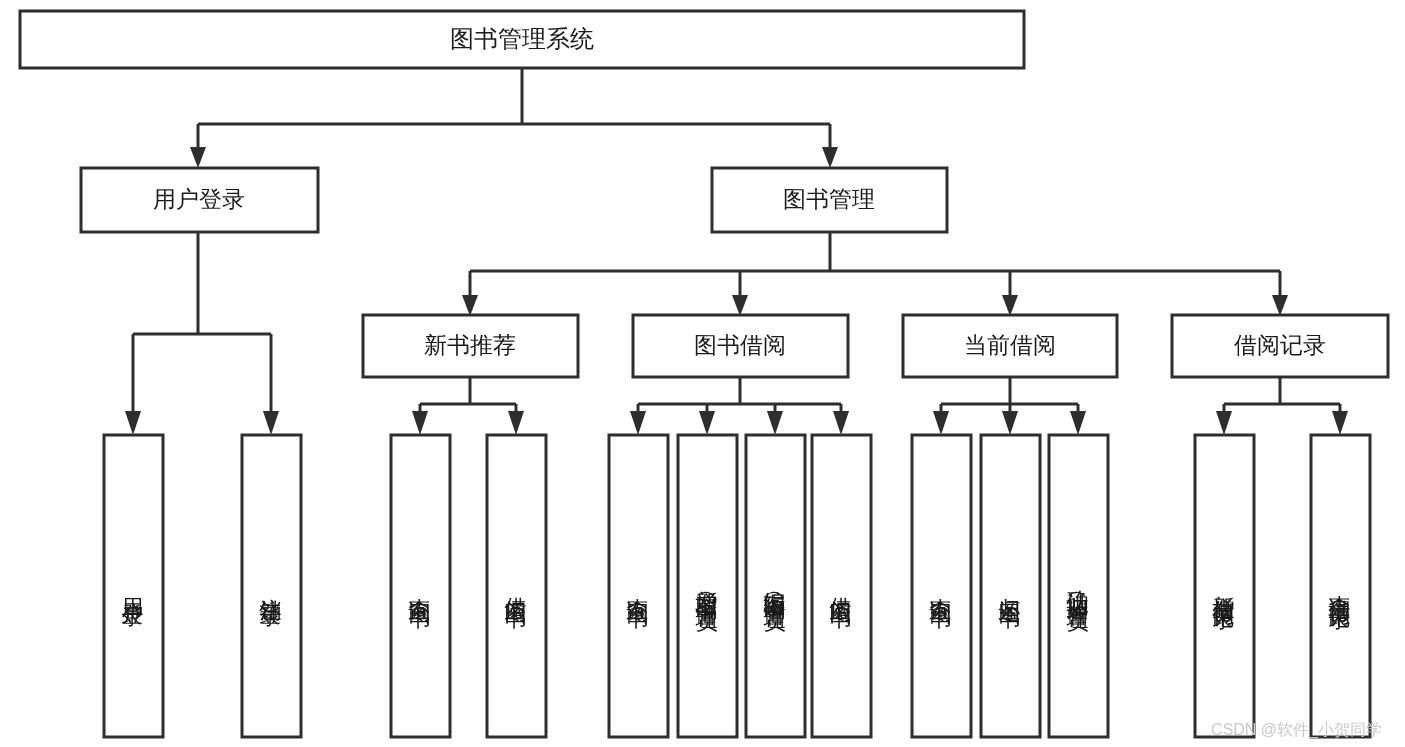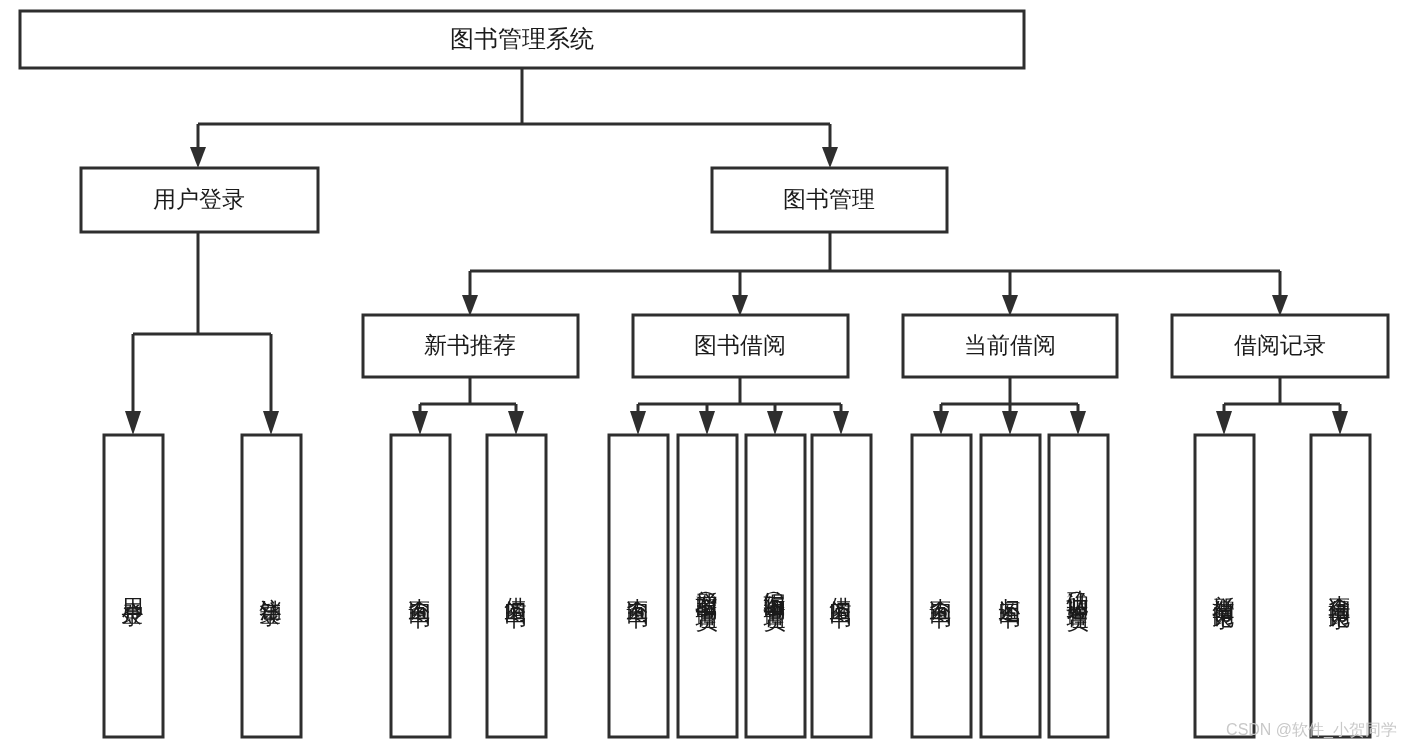--- a/index.html
+++ b/index.html
@@ -49,21 +49,21 @@
     stroke: #2e2e2e;
     stroke-width: 3;
     fill: none;
   }
   .arrowhead {
     fill: #2e2e2e;
     stroke: none;
   }
   .watermark {
     position: absolute;
-    right: 8px;
+    right: 23px;
     bottom: 6px;
     color: #c9c9c9;
     font-size: 16px;
     font-family: "Liberation Sans", "DejaVu Sans", sans-serif;
     white-space: nowrap;
     user-select: none;
   }
 </style>
 </head>
 <body>

